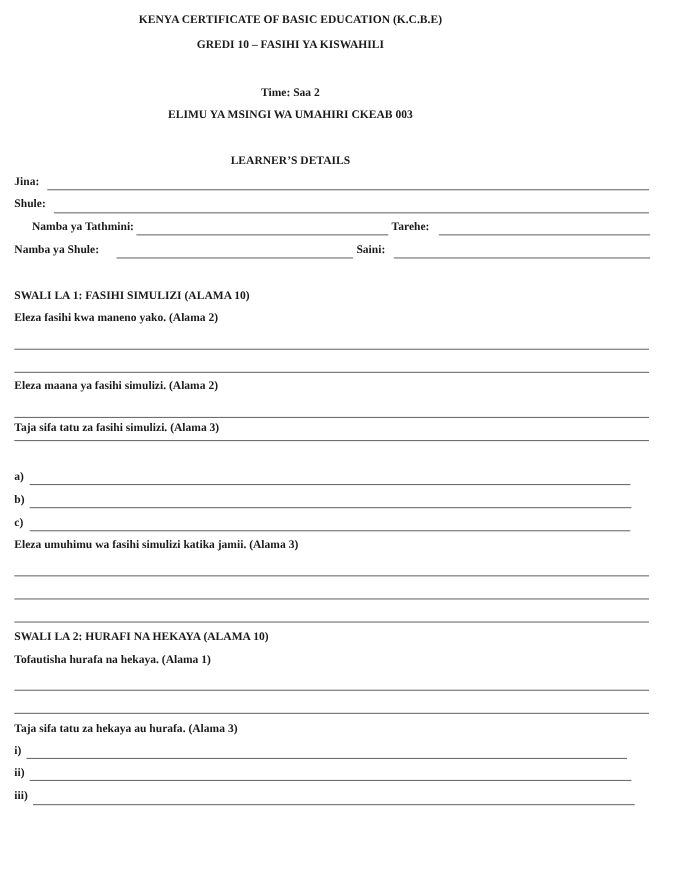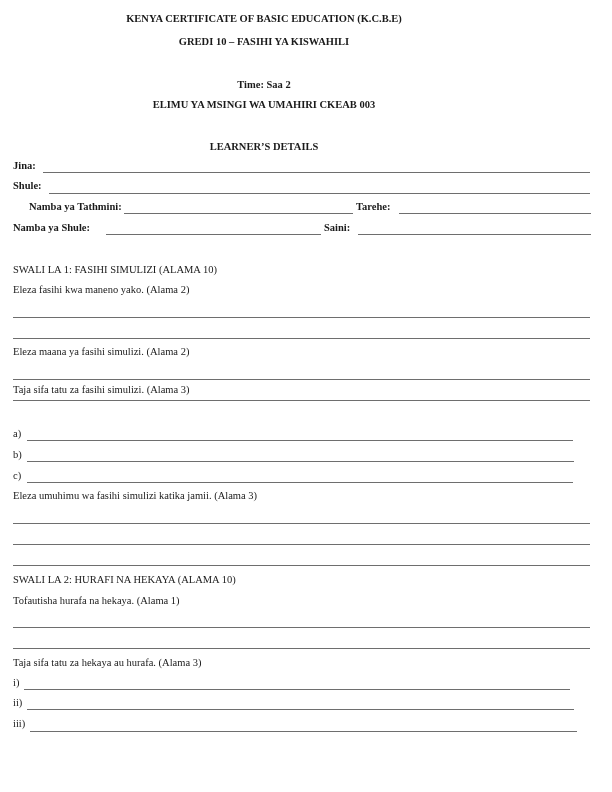--- a/index.html
+++ b/index.html
@@ -4,21 +4,21 @@
   <style>
     html, body { margin: 0; padding: 0; background: #ffffff; }
     body {
       width: 612px; height: 792px; position: relative; overflow: hidden;
       font-family: "Liberation Serif", "DejaVu Serif", serif;
       color: #1a1a1a;
     }
     .abs { position: absolute; }
     .center { left: 0; width: 528px; text-align: center; }
     .hdr { font-weight: bold; font-size: 10.5px; }
-    .txt { font-size: 10.5px; white-space: nowrap; }
+    .txt { font-size: 10.5px; white-space: nowrap; font-weight: bold; }
     .bold { font-weight: bold; }
     .line { position: absolute; height: 0; border-top: 1px solid #6e6e6e; }
   </style>
 </head>
 <body>
 
 <div class="abs center hdr" style="top:13px;">KENYA CERTIFICATE OF BASIC EDUCATION (K.C.B.E)</div>
 <div class="abs center hdr" style="top:36px;">GREDI 10 – FASIHI YA KISWAHILI</div>
 <div class="abs center hdr" style="top:79px;">Time: Saa 2</div>
 <div class="abs center hdr" style="top:99px;">ELIMU YA MSINGI WA UMAHIRI CKEAB 003</div>

